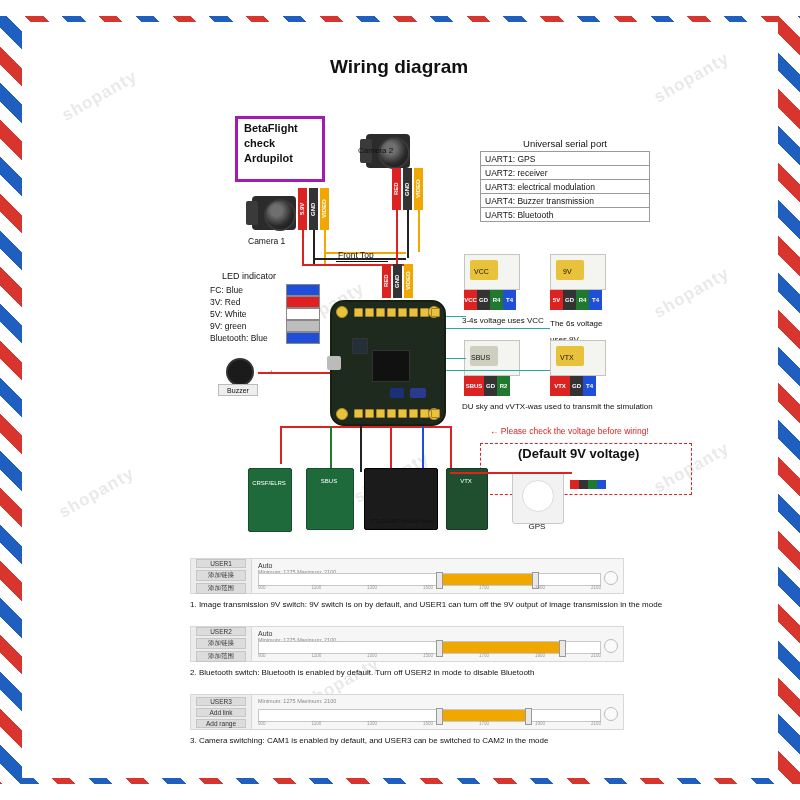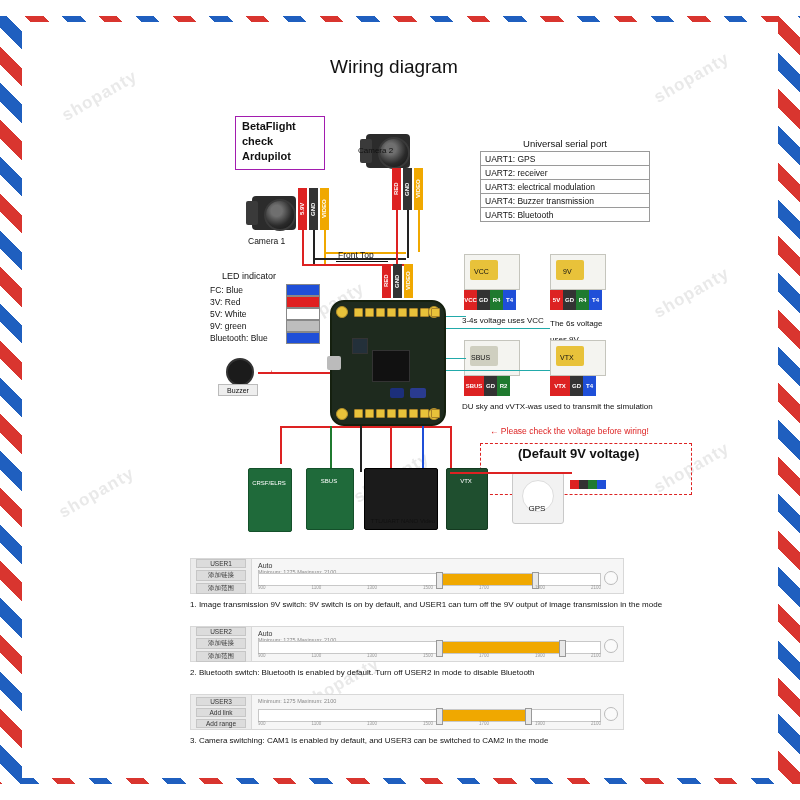--- a/index.html
+++ b/index.html
@@ -24,24 +24,24 @@
   
   .wm{position:absolute;color:#d8d8d8;font-size:17px;font-weight:bold;opacity:.55;
       transform:rotate(-30deg);white-space:nowrap;pointer-events:none;letter-spacing:1px;}
 
   
   .t{position:absolute;white-space:nowrap;}
   .box{position:absolute;box-sizing:border-box;}
   .ln{position:absolute;}
 
   
-  #title{left:300px;top:28px;font-size:19px;font-weight:normal;color:#111;}
-
-  
-  #fw{left:205px;top:88px;width:90px;height:54px;background:#fff;border:1px solid #a21caf;}
+  #title{left:300px;top:28px;font-size:19px;font-weight:bold;color:#111;}
+
+  
+  #fw{left:205px;top:88px;width:90px;height:66px;background:#fff;border:3px solid #a21caf;}
   #fw div{font-size:11px;font-weight:bold;color:#111;margin:3px 0 0 6px;}
 
   
   #uart{left:450px;top:110px;width:170px;}
   #uart .hd{font-size:9.5px;color:#111;text-align:center;padding-bottom:2px;}
   #uart table{border-collapse:collapse;width:100%;}
   #uart td{border:1px solid #9a9a9a;font-size:8.5px;padding:1.5px 4px;color:#111;}
 
   
   #led{left:180px;top:243px;width:110px;}
@@ -326,21 +326,21 @@
     <div class="modlabel" style="left:276px;top:450px;width:46px;color:#fff;font-size:6px;">SBUS</div>
 
     <div class="bgdev" style="left:334px;top:440px;width:72px;height:60px;background:#1b1b1b;border:1px solid #000;"></div>
     <div class="modlabel" style="left:330px;top:490px;width:86px;color:#111;font-size:6px;">TTL/UART NANO  Video</div>
 
     <div class="bgdev" style="left:416px;top:440px;width:40px;height:60px;background:#1f4f2f;border:1px solid #143a20;"></div>
     <div class="modlabel" style="left:414px;top:450px;width:44px;color:#fff;font-size:6px;">VTX</div>
 
     <div class="bgdev" style="left:482px;top:444px;width:50px;height:50px;background:#f2f2f2;border:1px solid #c9c9c9;border-radius:3px;"></div>
     <div class="bgdev" style="left:492px;top:452px;width:30px;height:30px;background:#fff;border:1px solid #ddd;border-radius:50%;"></div>
-    <div class="modlabel" style="left:482px;top:476px;width:50px;font-size:8px;">GPS</div>
+    <div class="modlabel" style="left:482px;top:494px;width:50px;font-size:8px;">GPS</div>
     <div class="padgrp" style="left:540px;top:452px;">
       <span style="background:#d22;width:9px;height:9px;line-height:9px;font-size:0;"></span>
       <span style="background:#333;width:9px;height:9px;line-height:9px;font-size:0;"></span>
       <span style="background:#1f7a2f;width:9px;height:9px;line-height:9px;font-size:0;"></span>
       <span style="background:#1f4fd8;width:9px;height:9px;line-height:9px;font-size:0;"></span>
     </div>
     <div class="ln" style="left:420px;top:444px;width:122px;height:2px;background:#d22;"></div>
 
     <div class="panel" style="top:530px;">
       <div class="left">

